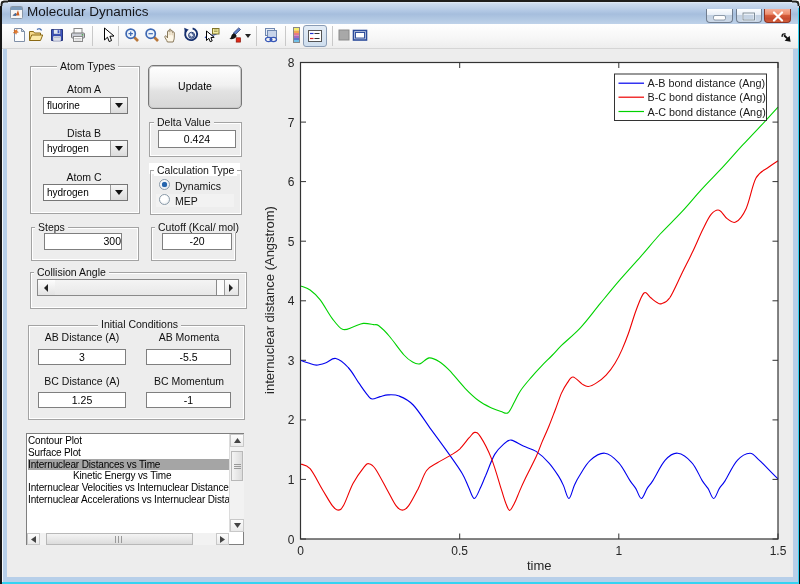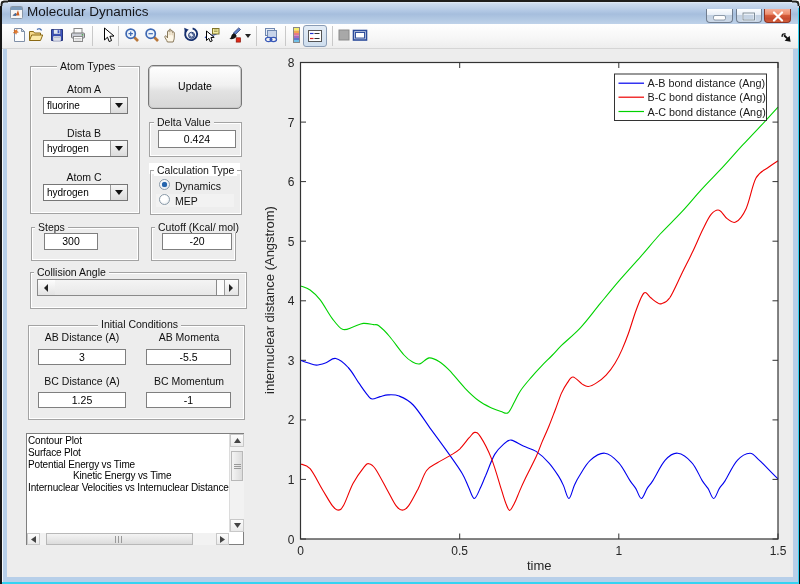--- a/index.html
+++ b/index.html
@@ -232,21 +232,21 @@
 <div class="abs panel" style="left:150px;top:170px;width:90px;height:43px;"></div>
 <div class="ptitle" style="left:154px;top:164px;background:#ffffff;">Calculation Type</div>
 <div class="abs" style="left:156px;top:194px;width:78px;height:13px;background:#f2f2f2;"></div>
 <div class="radio sel" style="left:159px;top:179px;"></div>
 <div class="lbl" style="left:175px;top:180px;font-size:10.5px;">Dynamics</div>
 <div class="radio" style="left:159px;top:194px;"></div>
 <div class="lbl" style="left:175px;top:195px;font-size:10.5px;">MEP</div>
 
 <div class="abs panel" style="left:31px;top:227px;width:106px;height:32px;"></div>
 <div class="ptitle" style="left:35px;top:221px;">Steps</div>
-<div class="edit" style="left:44px;top:233px;width:54px;height:17px;line-height:15px;">300</div>
+<div class="edit" style="left:44px;top:233px;width:78px;height:17px;line-height:15px;text-align:right;">300</div>
 
 <div class="abs panel" style="left:151px;top:227px;width:83px;height:32px;"></div>
 <div class="ptitle" style="left:155px;top:221px;">Cutoff (Kcal/ mol)</div>
 <div class="edit" style="left:162px;top:233px;width:70px;height:17px;line-height:15px;">-20</div>
 
 <div class="abs panel" style="left:30px;top:272px;width:215px;height:35px;"></div>
 <div class="ptitle" style="left:34px;top:266px;">Collision Angle</div>
 <div class="abs" style="left:37px;top:279px;width:202px;height:17px;border:1px solid #8a8a8a;background:#fbfbfb;box-sizing:border-box;">
   <div class="abs" style="left:0;top:0;width:17px;height:15px;background:linear-gradient(180deg,#fdfdfd,#e3e3e3);border-right:1px solid #9a9a9a;"></div>
   <svg class="abs" style="left:5px;top:4px" width="6" height="8">
@@ -267,23 +267,24 @@
 <div class="edit" style="left:146px;top:349px;width:85px;height:16px;line-height:14px;">-5.5</div>
 <div class="lbl" style="left:40px;top:375px;width:84px;">BC Distance (A)</div>
 <div class="lbl" style="left:147px;top:375px;width:84px;">BC Momentum</div>
 <div class="edit" style="left:38px;top:392px;width:88px;height:16px;line-height:14px;">1.25</div>
 <div class="edit" style="left:146px;top:392px;width:85px;height:16px;line-height:14px;">-1</div>
 
 <div class="abs" style="left:26px;top:433px;width:218px;height:112px;border:1px solid #7f7f7f;background:#ffffff;box-sizing:border-box;"></div>
 <div class="abs" style="left:28px;top:435px;width:201px;height:97px;overflow:hidden;font-size:10px;letter-spacing:-0.15px;color:#000;">
   <div style="height:11.8px;line-height:12px;white-space:nowrap;">Contour Plot</div>
   <div style="height:11.8px;line-height:12px;white-space:nowrap;">Surface Plot</div>
-  <div style="height:11.8px;line-height:12px;white-space:nowrap;">Potential Energy vs Time</div>
+  <div style="height:11.8px;line-height:12px;white-space:nowrap;background:#a5a5a5;">Internuclear Distances vs Time</div>
   <div style="height:11.8px;line-height:12px;white-space:nowrap;padding-left:45px;">Kinetic Energy vs Time</div>
   <div style="height:11.8px;line-height:12px;white-space:nowrap;">Internuclear Velocities vs Internuclear Distance</div>
+  <div style="height:11.8px;line-height:12px;white-space:nowrap;">Internuclear Accelerations vs Internuclear Dista</div>
 </div>
 
 <div class="abs" style="left:229px;top:434px;width:14px;height:98px;background:#f2f2f2;border-left:1px solid #dcdcdc;">
   <div class="abs" style="left:0;top:0;width:14px;height:13px;background:linear-gradient(180deg,#fdfdfd,#eaeaea);border:1px solid #c8c8c8;box-sizing:border-box;"></div>
   <svg class="abs" style="left:4px;top:4px" width="7" height="5">
       <path d="M3.5 0 L7 5 H0 z" fill="#444"></path>
     </svg>
   <div class="abs" style="left:1px;top:17px;width:12px;height:30px;background:linear-gradient(90deg,#f4f4f4,#dcdcdc);border:1px solid #b8b8b8;box-sizing:border-box;"></div>
   <svg class="abs" style="left:4px;top:30px" width="7" height="6">
       <path d="M0 0.5 h7 M0 2.5 h7 M0 4.5 h7" stroke="#999" stroke-width="1"></path>

